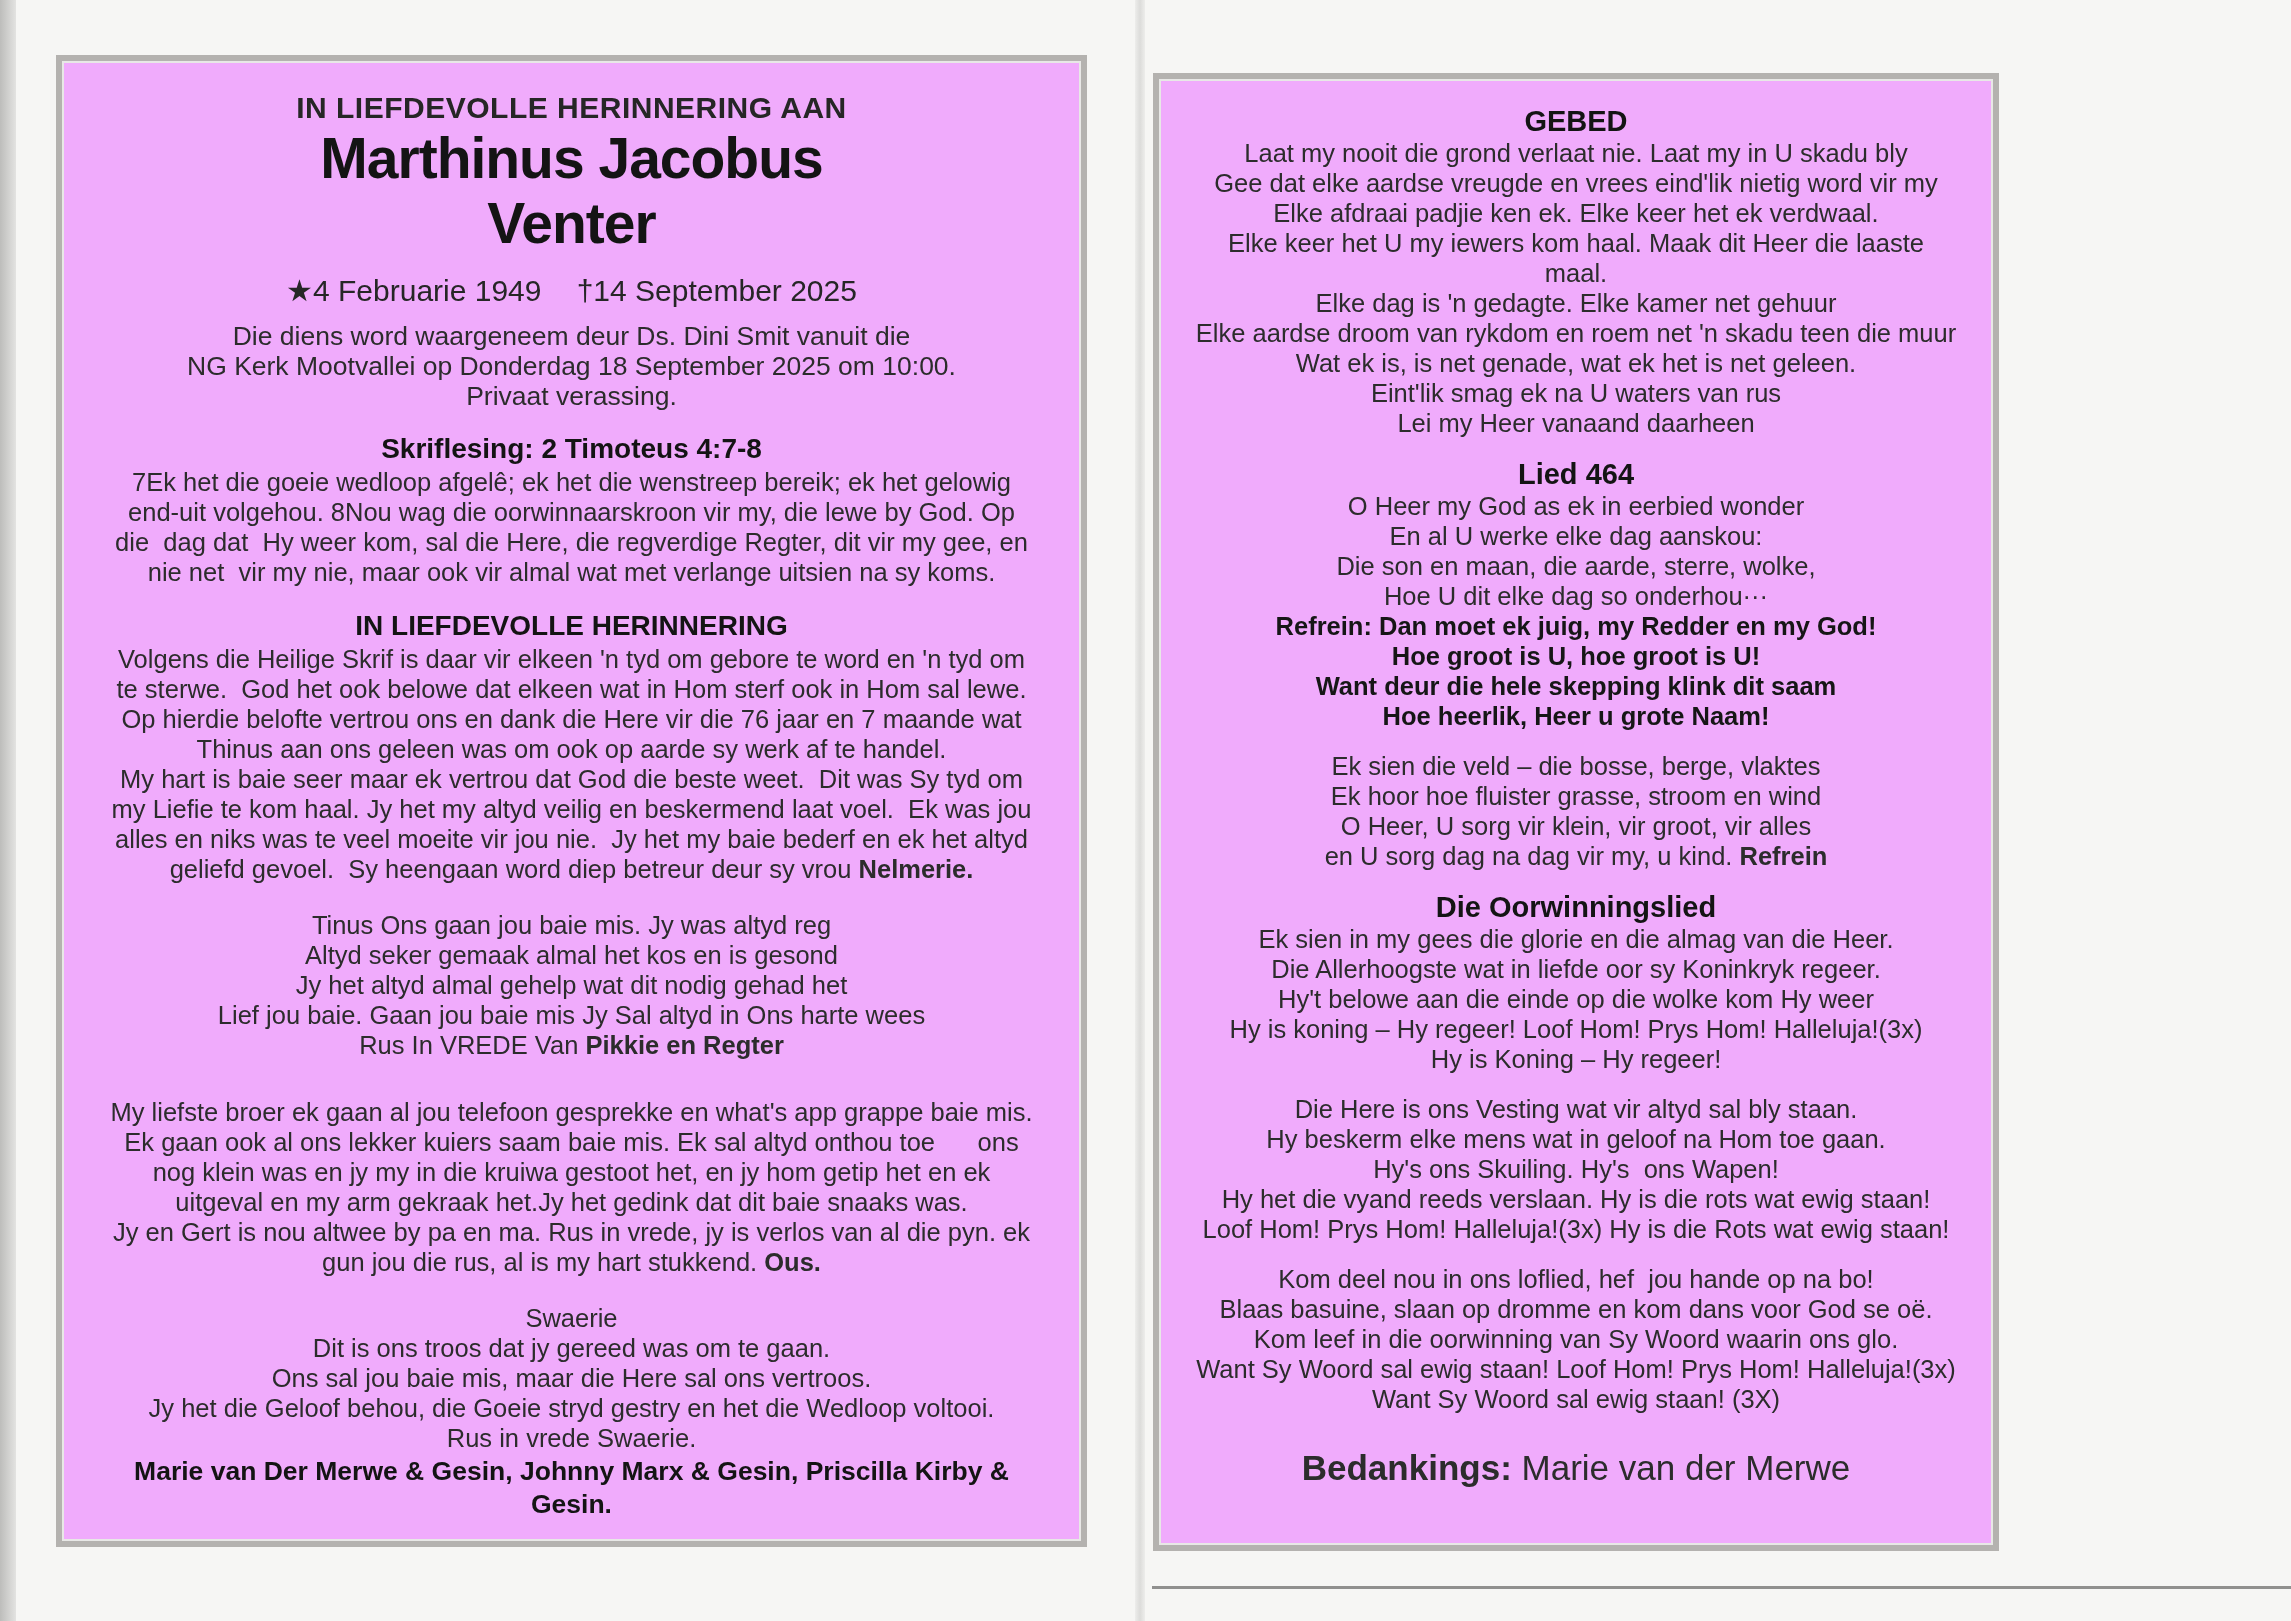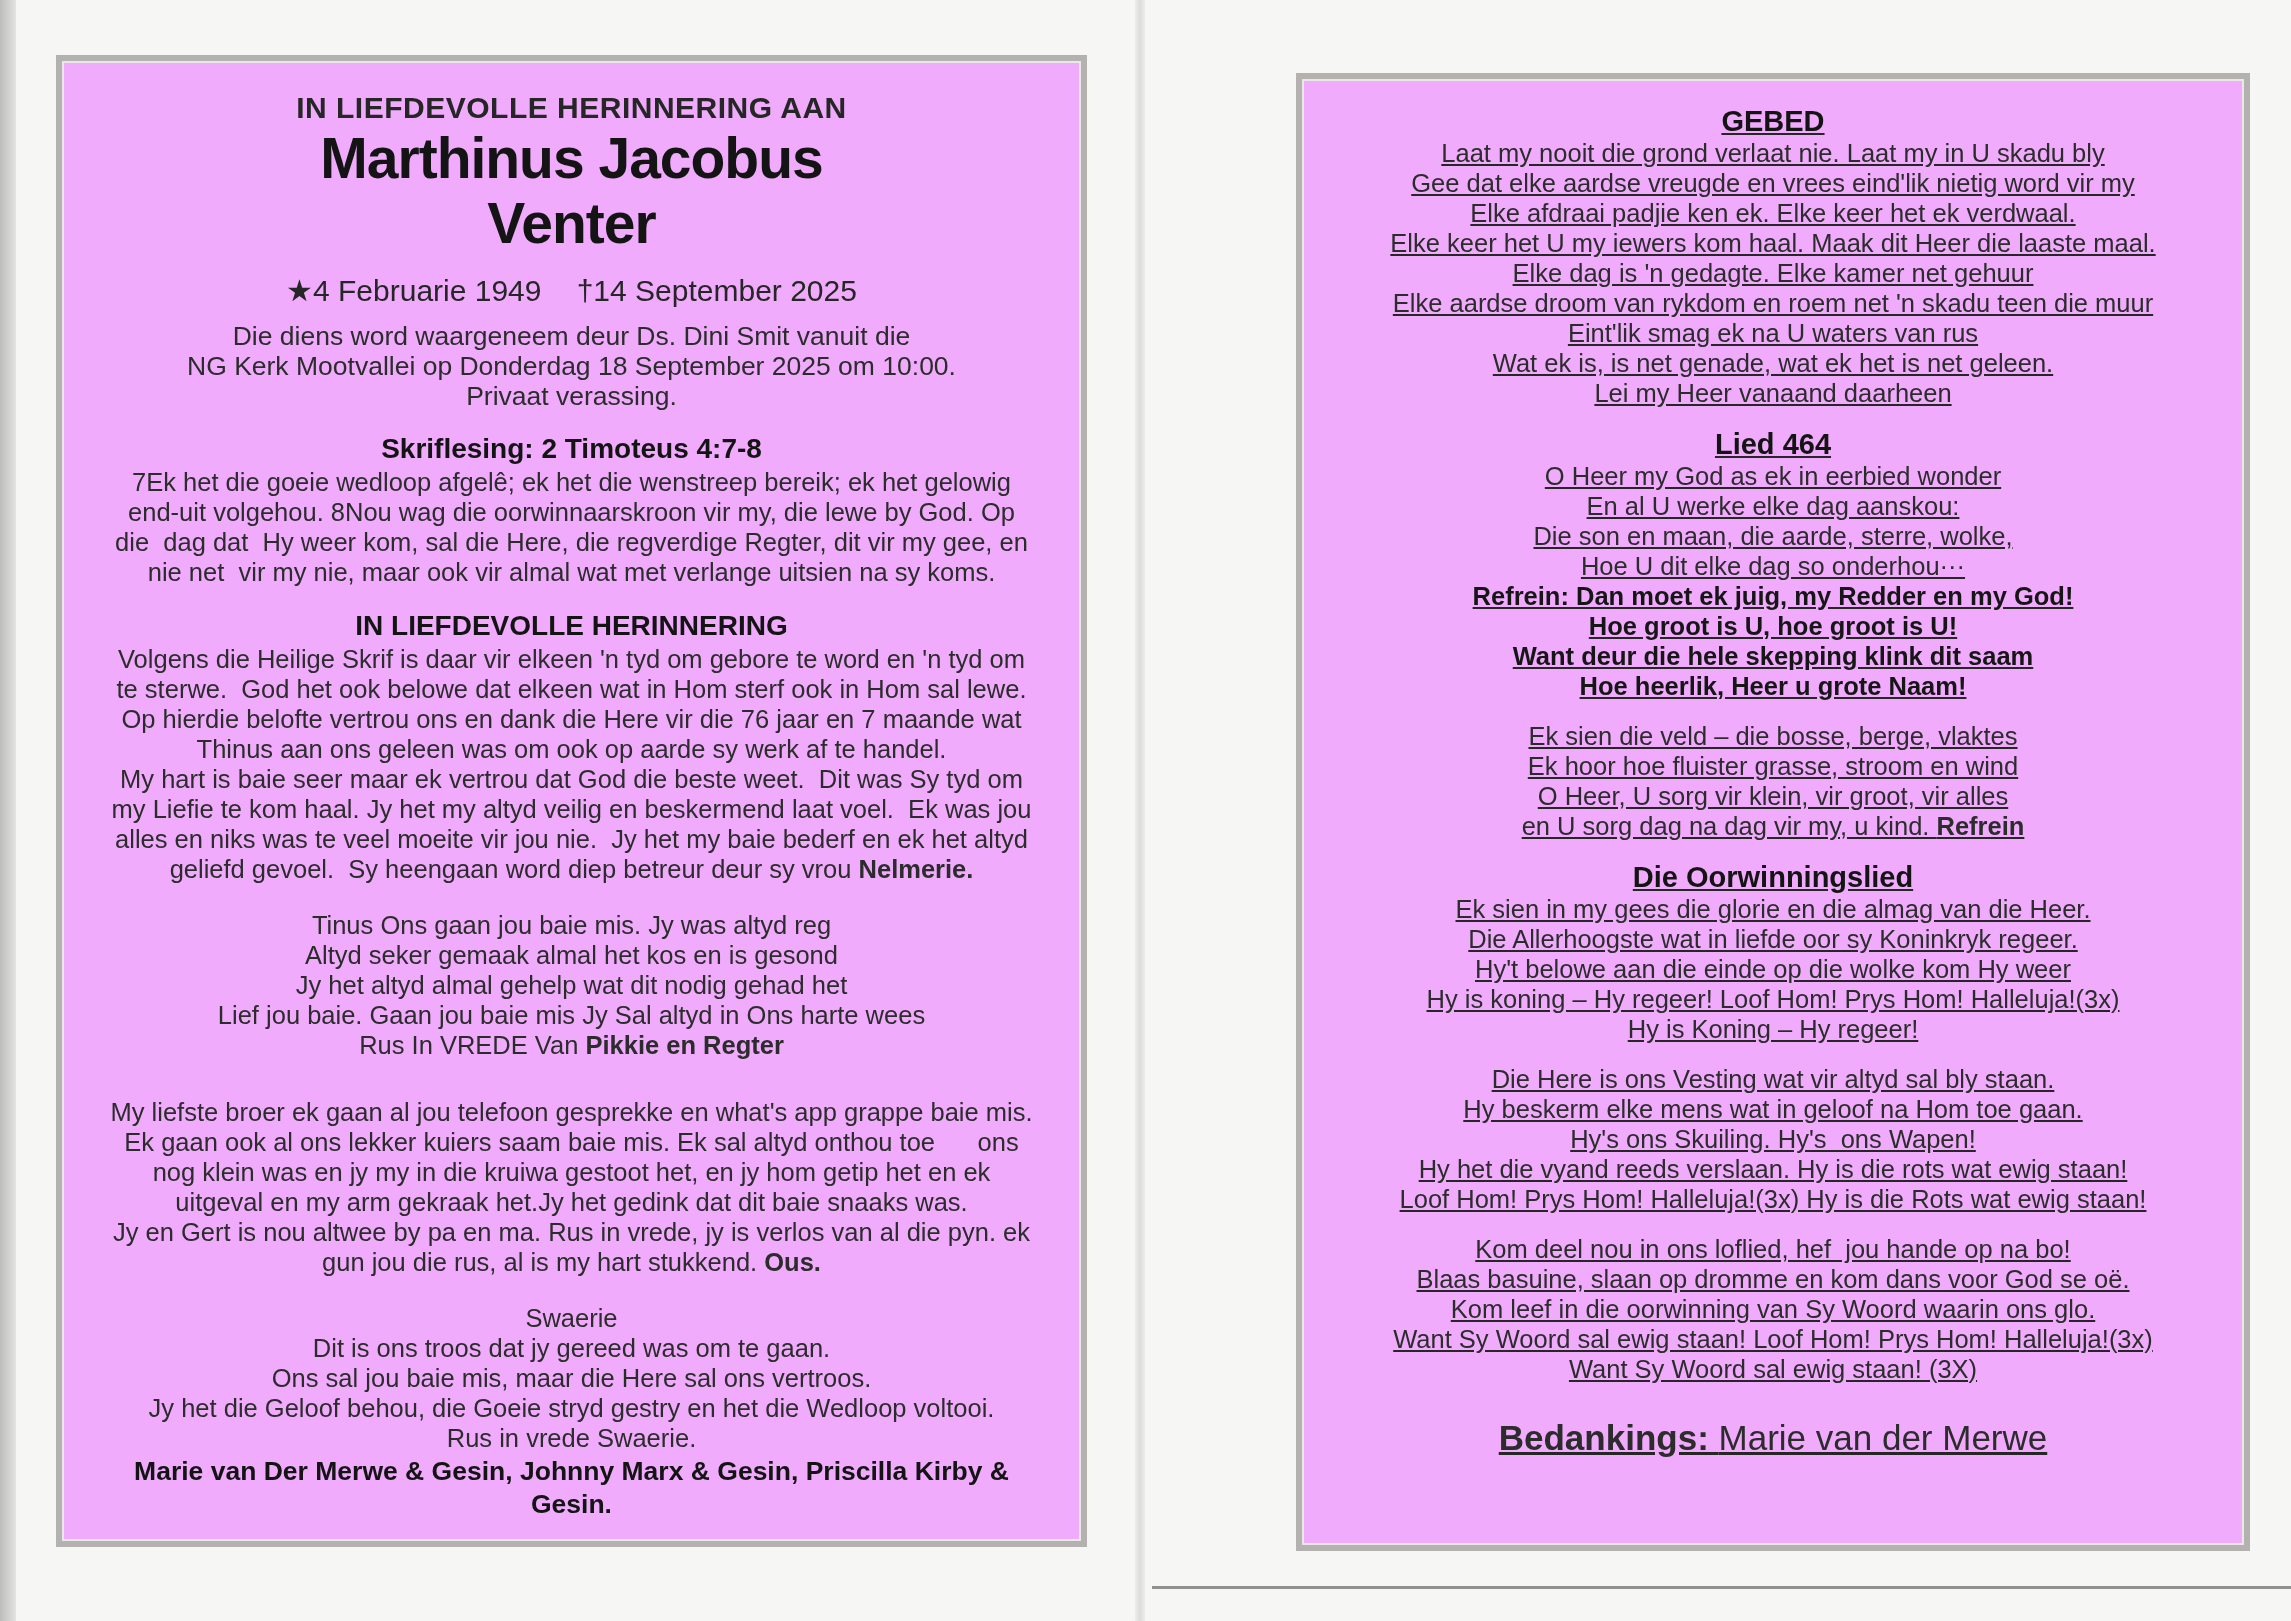--- a/index.html
+++ b/index.html
@@ -16,21 +16,21 @@
   .fold-shadow{position:absolute;left:1135px;top:0;width:9.8px;height:1621px;
     background:linear-gradient(90deg,#ededeb,#dcdcda,#ededeb);}
   .bottom-line{position:absolute;left:1152px;top:1586px;width:1140px;height:2.9px;background:#90908e;}
 
   .page{
     position:absolute;background:#f0abfc;border:6.9px solid #b4b2af;
     box-shadow:inset 0 0 0 2px #e8e8e6;
     text-align:center;overflow:hidden;box-sizing:border-box;
   }
   .page-left{left:56px;top:55px;width:1031px;height:1492px;padding:29px 33px 0 33px;}
-  .page-right{left:1296px;top:73px;width:954px;height:1478px;padding:25.5px 35px 0 35px;text-decoration:underline;}
+  .page-right{left:1153px;top:73px;width:846px;height:1478px;padding:25.5px 35px 0 35px;}
 
   .ln{white-space:pre-wrap;}
   .b{font-weight:700;}
   .block{font-size:25.5px;line-height:30px;color:#2c2c2c;}
   h1,h2,h3{margin:0;font-weight:700;color:#141414;}
 
   .memorial-header{font-size:30px;line-height:35px;font-weight:700;letter-spacing:0.5px;}
   .deceased-name{font-size:57px;line-height:63px;letter-spacing:-1px;margin-top:2px;}
   .dates{font-size:30px;line-height:39px;font-weight:400;margin-top:15.7px;}
   .dates span{margin:0 17.6px;}
@@ -110,22 +110,22 @@
 
 <section class="page page-right">
   <h2 class="pr-head">GEBED</h2>
   <div class="block">
       <div class="ln">Laat my nooit die grond verlaat nie. Laat my in U skadu bly</div>
       <div class="ln">Gee dat elke aardse vreugde en vrees eind'lik nietig word vir my</div>
       <div class="ln">Elke afdraai padjie ken ek. Elke keer het ek verdwaal.</div>
       <div class="ln">Elke keer het U my iewers kom haal. Maak dit Heer die laaste maal.</div>
       <div class="ln">Elke dag is 'n gedagte. Elke kamer net gehuur</div>
       <div class="ln">Elke aardse droom van rykdom en roem net 'n skadu teen die muur</div>
+      <div class="ln">Wat ek is, is net genade, wat ek het is net geleen.</div>
       <div class="ln">Eint'lik smag ek na U waters van rus</div>
-      <div class="ln">Wat ek is, is net genade, wat ek het is net geleen.</div>
       <div class="ln">Lei my Heer vanaand daarheen</div>
     </div>
   <h2 class="pr-head pr-gap">Lied 464</h2>
   <div class="block">
       <div class="ln">O Heer my God as ek in eerbied wonder</div>
       <div class="ln">En al U werke elke dag aanskou:</div>
       <div class="ln">Die son en maan, die aarde, sterre, wolke,</div>
       <div class="ln">Hoe U dit elke dag so onderhou···</div>
     </div>
   <div class="block boldblock">

